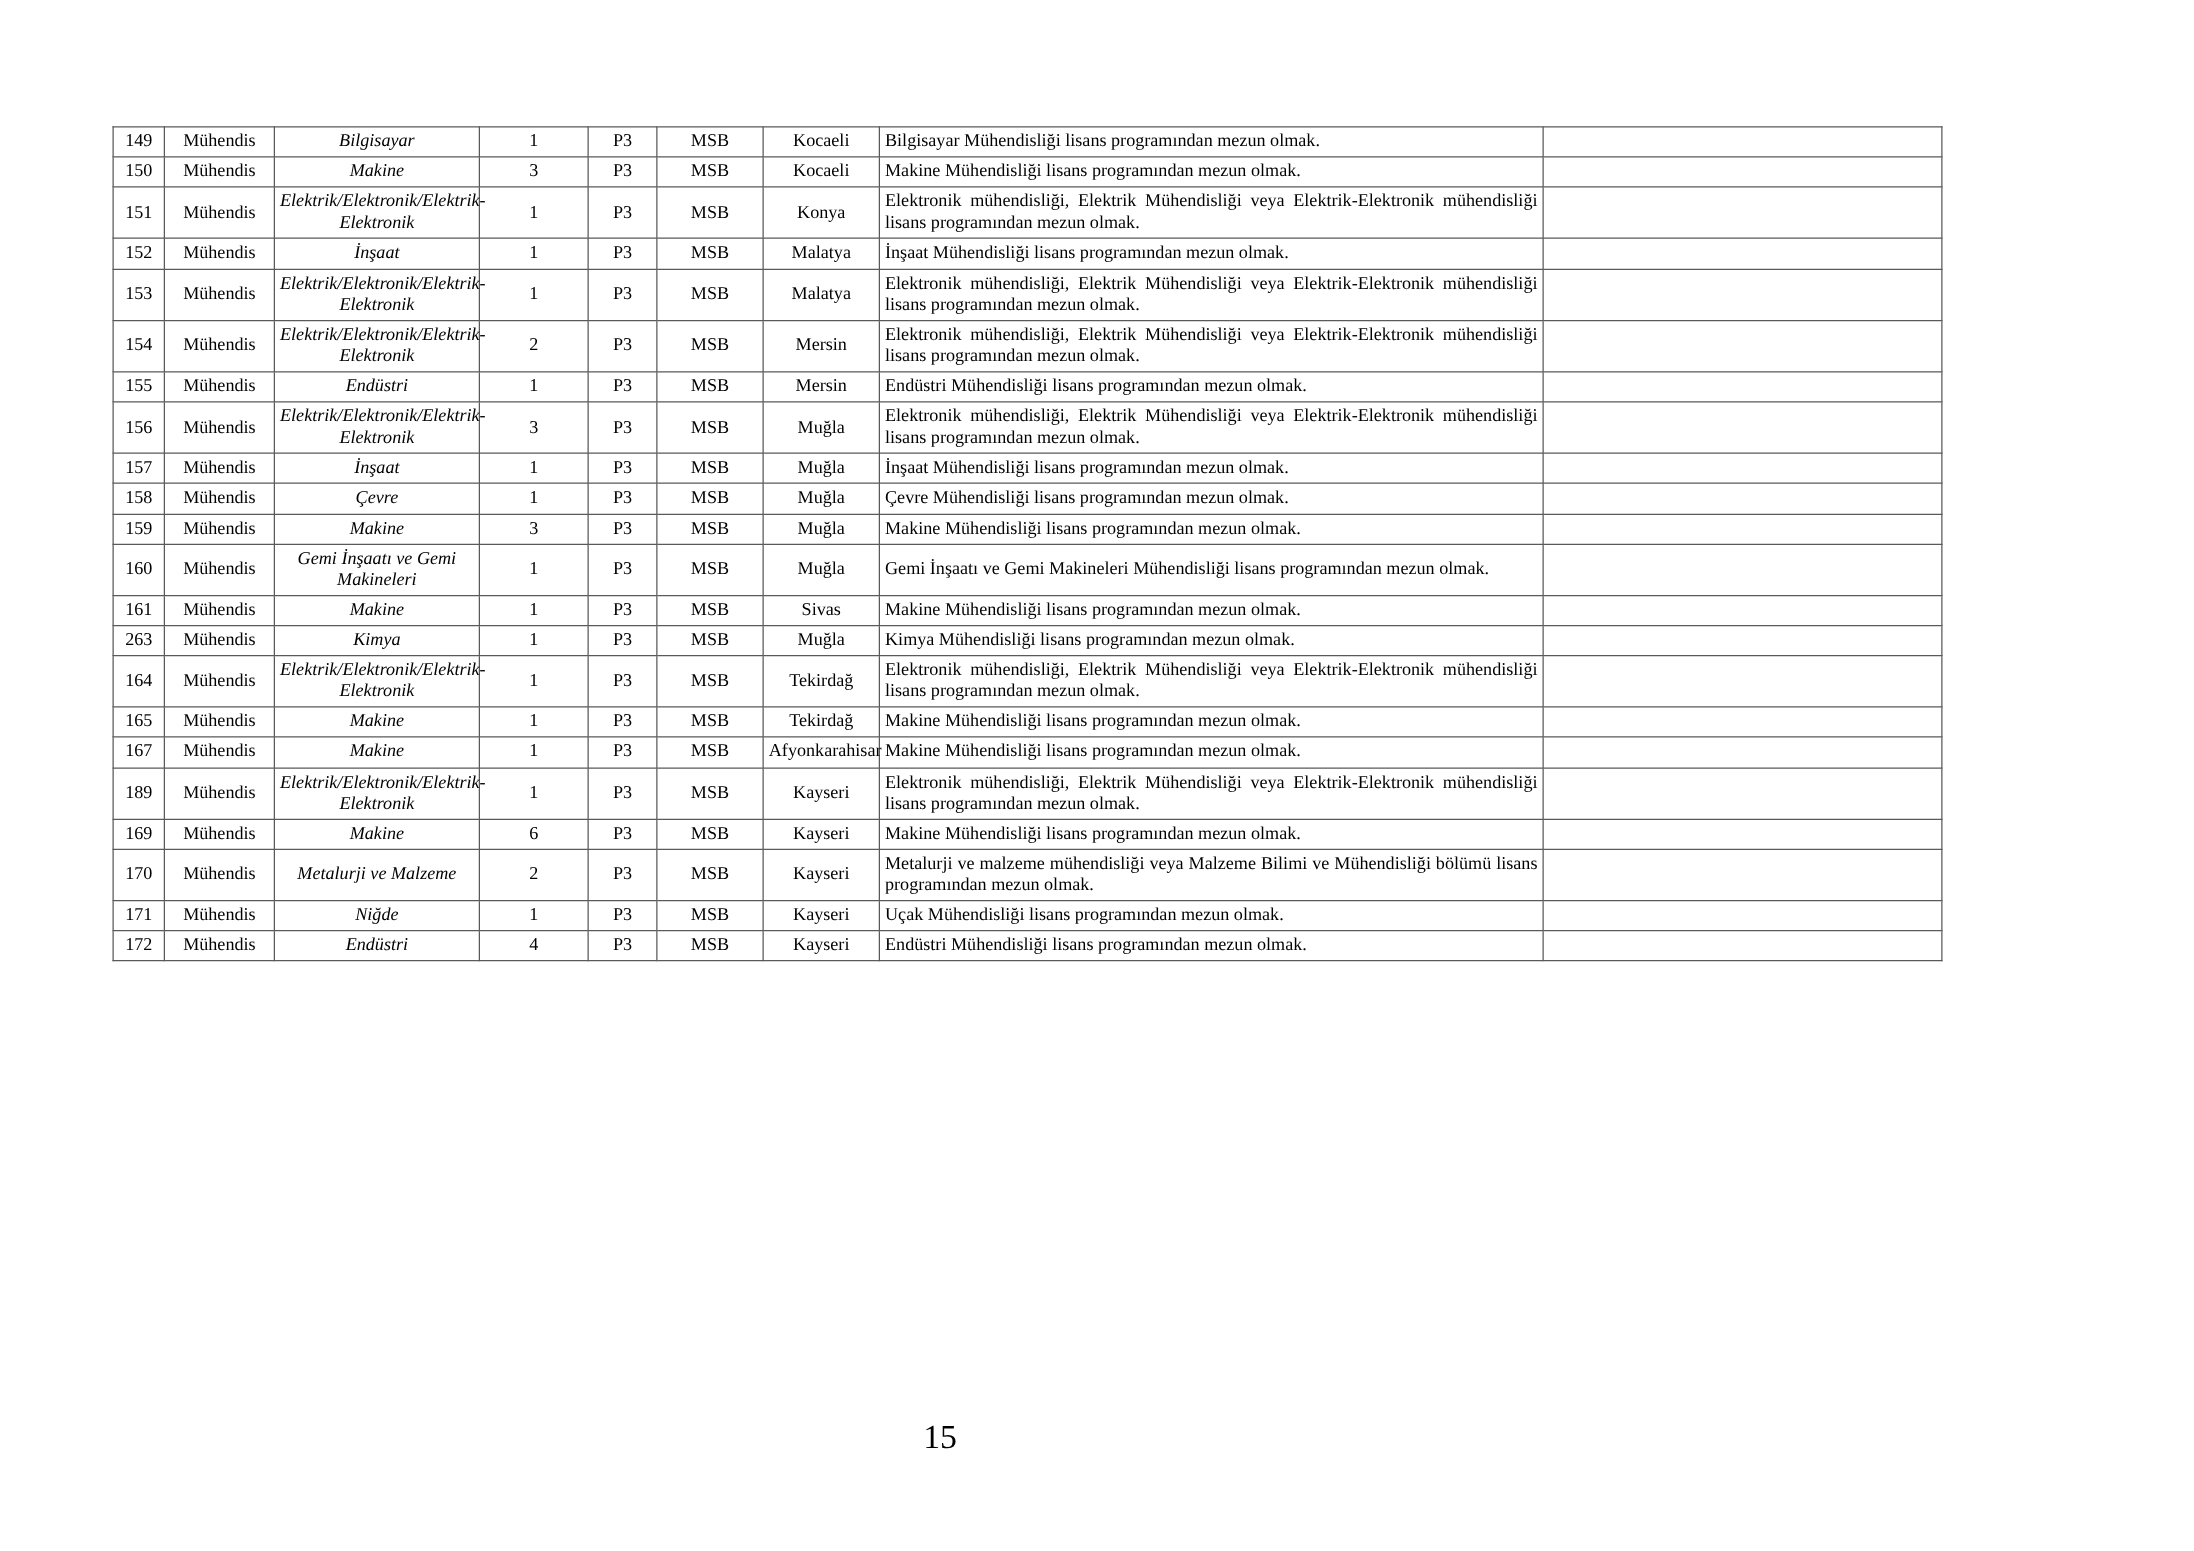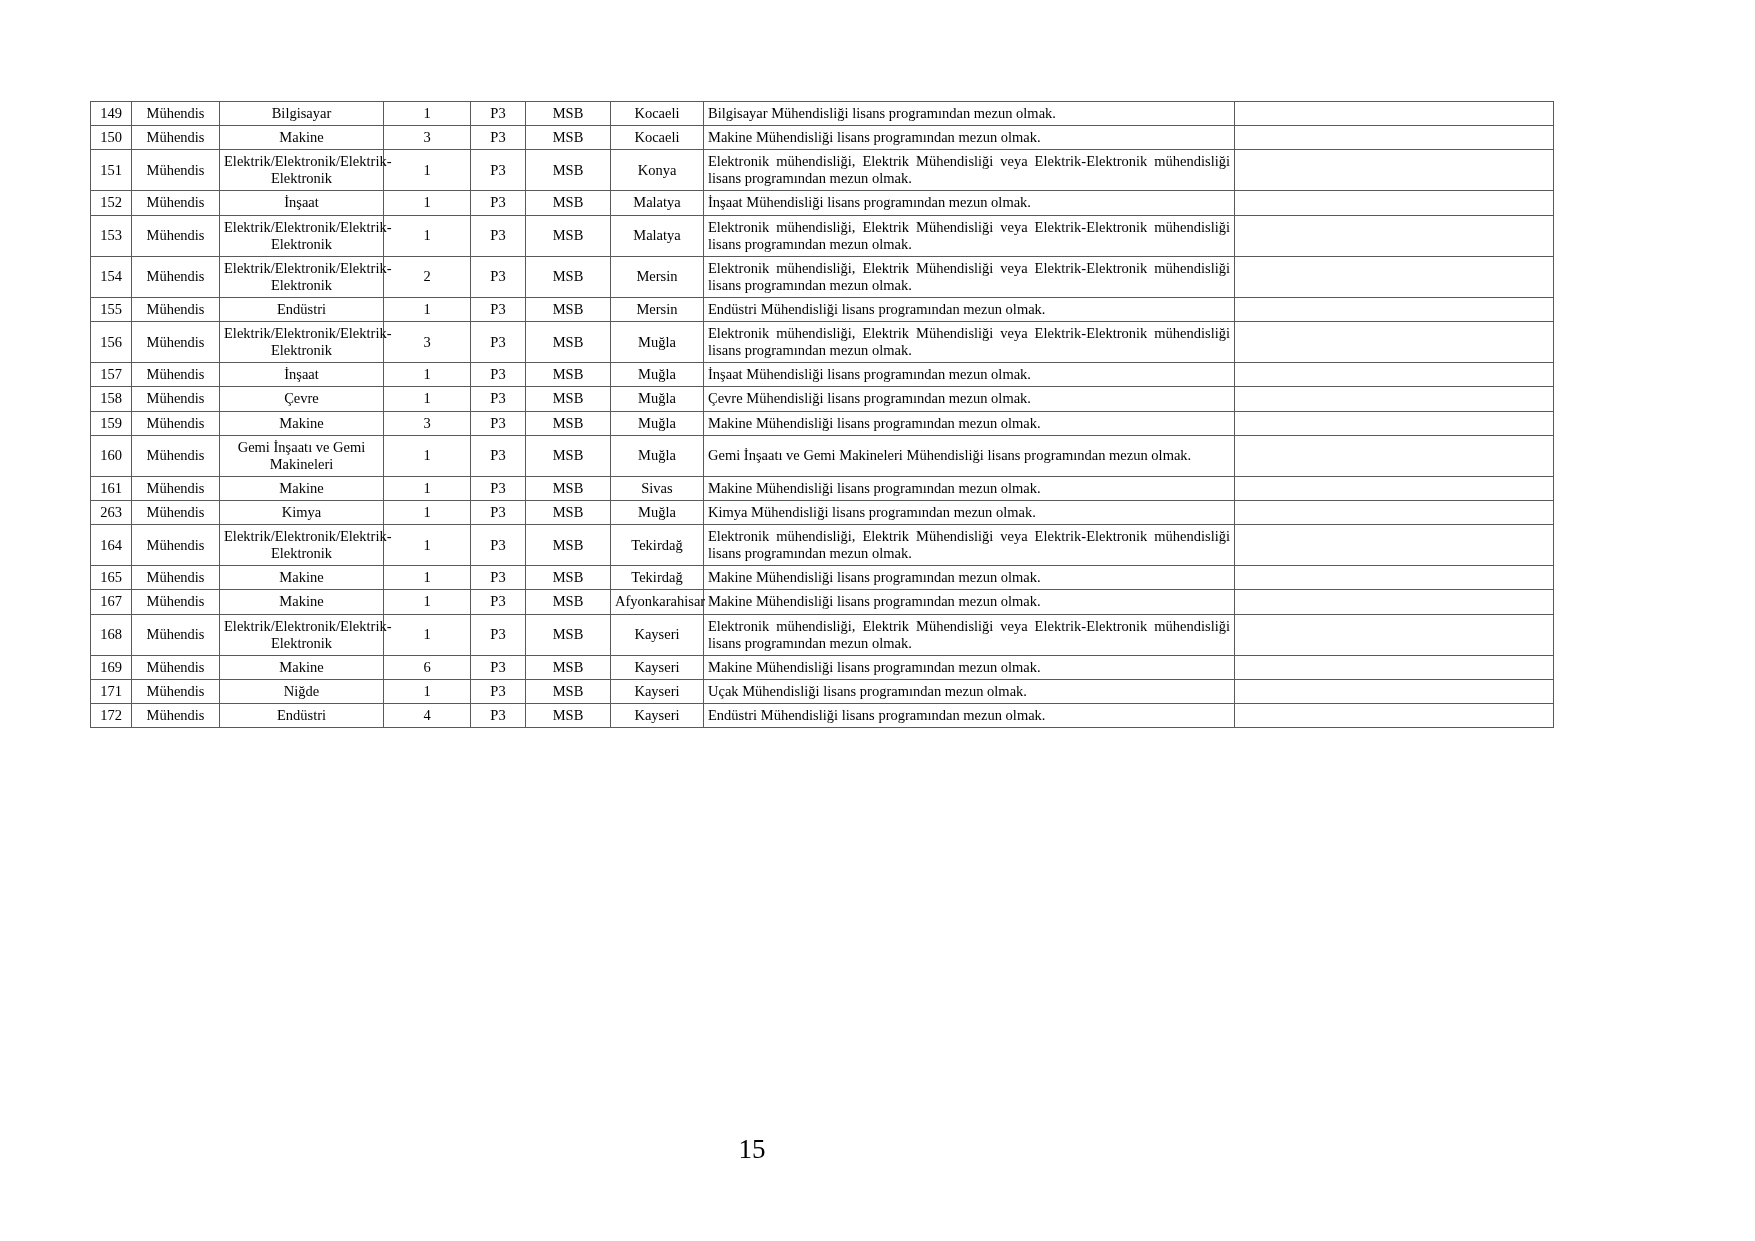--- a/index.html
+++ b/index.html
@@ -65,21 +65,21 @@
   td.cell-desc {
     text-align: justify;
     text-align-last: left;
     padding-left: 6px;
     padding-right: 7px;
     hyphens: none;
   }
   td.cell-note {
     text-align: left;
   }
-  td.cell-branch { line-height: 1.16; }
+  td.cell-branch { line-height: 1.16; font-style: italic; }
 
   .page-number {
     position: absolute;
     left: 0;
     top: 1119px;
     width: 1438px;
     text-align: center;
     font-size: 27px;
     font-family: "Liberation Serif", "DejaVu Serif", serif;
     color: #000000;
@@ -285,39 +285,50 @@
             <td class="cell-title">Mühendis</td>
             <td class="cell-branch">Makine</td>
             <td class="cell-qty">1</td>
             <td class="cell-grp">P3</td>
             <td class="cell-inst">MSB</td>
             <td class="cell-city">Afyonkarahisar</td>
             <td class="cell-desc">Makine Mühendisliği lisans programından mezun olmak.</td>
             <td class="cell-note"></td>
           </tr>
           <tr>
-            <td class="cell-no">168</td>
+            <td class="cell-no">189</td>
             <td class="cell-title">Mühendis</td>
             <td class="cell-branch">Elektrik/Elektronik/Elektrik-Elektronik</td>
             <td class="cell-qty">1</td>
             <td class="cell-grp">P3</td>
             <td class="cell-inst">MSB</td>
             <td class="cell-city">Kayseri</td>
             <td class="cell-desc">Elektronik mühendisliği, Elektrik Mühendisliği veya Elektrik-Elektronik mühendisliği lisans programından mezun olmak.</td>
             <td class="cell-note"></td>
           </tr>
           <tr>
             <td class="cell-no">169</td>
             <td class="cell-title">Mühendis</td>
             <td class="cell-branch">Makine</td>
             <td class="cell-qty">6</td>
             <td class="cell-grp">P3</td>
             <td class="cell-inst">MSB</td>
             <td class="cell-city">Kayseri</td>
             <td class="cell-desc">Makine Mühendisliği lisans programından mezun olmak.</td>
+            <td class="cell-note"></td>
+          </tr>
+          <tr>
+            <td class="cell-no">170</td>
+            <td class="cell-title">Mühendis</td>
+            <td class="cell-branch">Metalurji ve Malzeme</td>
+            <td class="cell-qty">2</td>
+            <td class="cell-grp">P3</td>
+            <td class="cell-inst">MSB</td>
+            <td class="cell-city">Kayseri</td>
+            <td class="cell-desc">Metalurji ve malzeme mühendisliği veya Malzeme Bilimi ve Mühendisliği bölümü lisans programından mezun olmak.</td>
             <td class="cell-note"></td>
           </tr>
           <tr>
             <td class="cell-no">171</td>
             <td class="cell-title">Mühendis</td>
             <td class="cell-branch">Niğde</td>
             <td class="cell-qty">1</td>
             <td class="cell-grp">P3</td>
             <td class="cell-inst">MSB</td>
             <td class="cell-city">Kayseri</td>

